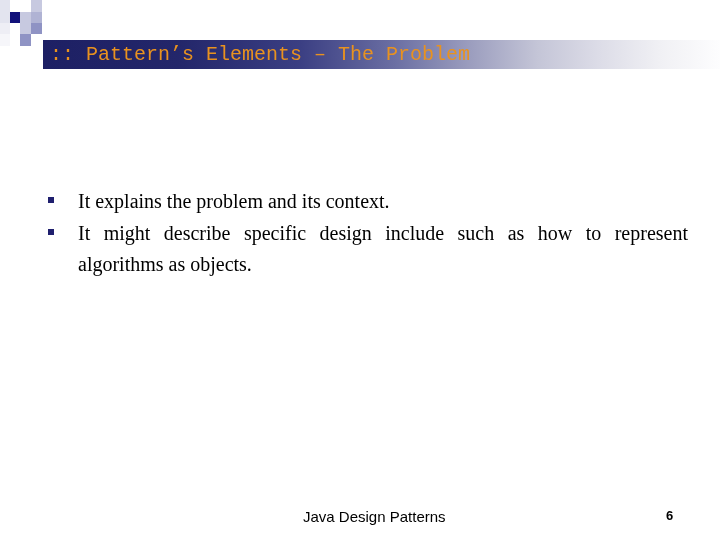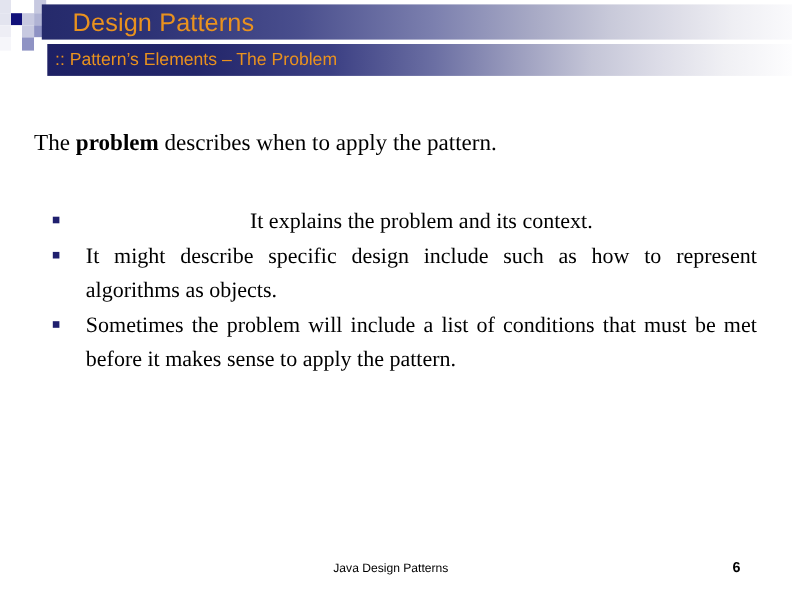--- a/index.html
+++ b/index.html
@@ -70,22 +70,22 @@
         #9b9dbe 63%,
         #c4c5d7 73%,
         #dcdce7 82%,
         #f0f0f4 91%,
         #fdfdfe 100%);
   }
   #subtitle-text {
     position: absolute;
     left: 7px;
     top: 1px;
-    font-family: Liberation Sans, sans-serif;
-    font-size: 16px;
+    font-family: Liberation Mono, monospace;
+    font-size: 20px;
     line-height: 27px;
     color: #e9921f;
     white-space: nowrap;
   }
 
   
   .deco-sq {
     position: absolute;
   }
 
@@ -125,29 +125,29 @@
     background: #1f1f6e;
   }
   .bullet-text {
     flex: 1 1 auto;
     font-size: 20px;
     line-height: 31.5px;
     color: #000000;
     text-align: justify;
     text-justify: inter-word;
   }
-  .bullet-text.nojust { text-align: center; }
+  .bullet-text.nojust { text-align: left; }
 
   
   #footer-label {
     position: absolute;
     left: 303px;
     top: 510px;
     font-family: "Liberation Sans", "DejaVu Sans", sans-serif;
-    font-size: 11px;
+    font-size: 15px;
     line-height: 14px;
     color: #000000;
     white-space: nowrap;
   }
   #page-number {
     position: absolute;
     left: 666px;
     top: 508px;
     font-family: "Liberation Sans", "DejaVu Sans", sans-serif;
     font-size: 13px;
@@ -175,52 +175,40 @@
         <div class="deco-sq" style="left: 0px; top: 23px; width: 10px; height: 11px; background: rgb(238, 238, 245);"></div>
         <div class="deco-sq" style="left: 10px; top: 23px; width: 10px; height: 11px; background: rgb(255, 255, 255);"></div>
         <div class="deco-sq" style="left: 20px; top: 23px; width: 11px; height: 11px; background: rgb(199, 201, 224);"></div>
         <div class="deco-sq" style="left: 31px; top: 23px; width: 11px; height: 11px; background: rgb(143, 147, 196);"></div>
         <div class="deco-sq" style="left: 0px; top: 34px; width: 10px; height: 12px; background: rgb(246, 246, 250);"></div>
         <div class="deco-sq" style="left: 10px; top: 34px; width: 10px; height: 12px; background: rgb(255, 255, 255);"></div>
         <div class="deco-sq" style="left: 20px; top: 34px; width: 11px; height: 12px; background: rgb(143, 147, 196);"></div>
         <div class="deco-sq" style="left: 31px; top: 34px; width: 11px; height: 12px; background: rgb(255, 255, 255);"></div>
       </div>
 
-    <div id="title-bar">
-      <div id="title-text">Design Patterns</div>
-    </div>
 
     <div id="subtitle-bar">
       <div id="subtitle-text">:: Pattern’s Elements – The Problem</div>
     </div>
 
   </div>
 
-  <div id="intro-line">
-    <span>The </span><b>problem</b><span> describes when to apply the pattern.</span>
-  </div>
 
   <div id="bullet-list">
       <div class="bullet-row">
         <div class="bullet-marker">
           <i style="background: rgb(31, 31, 110);"></i>
         </div>
         <div class="bullet-text nojust">It explains the problem and its context.</div>
       </div>
       <div class="bullet-row">
         <div class="bullet-marker">
           <i style="background: rgb(31, 31, 110);"></i>
         </div>
         <div class="bullet-text">It might describe specific design include such as how to represent algorithms as objects.</div>
       </div>
-      <div class="bullet-row">
-        <div class="bullet-marker">
-          <i style="background: rgb(31, 31, 110);"></i>
-        </div>
-        <div class="bullet-text">Sometimes the problem will include a list of conditions that must be met before it makes sense to apply the pattern.</div>
-      </div>
     </div>
 
   <div id="footer-label">Java Design Patterns</div>
 
   <div id="page-number">6</div>
 
 </div>
 
 </body></html>

